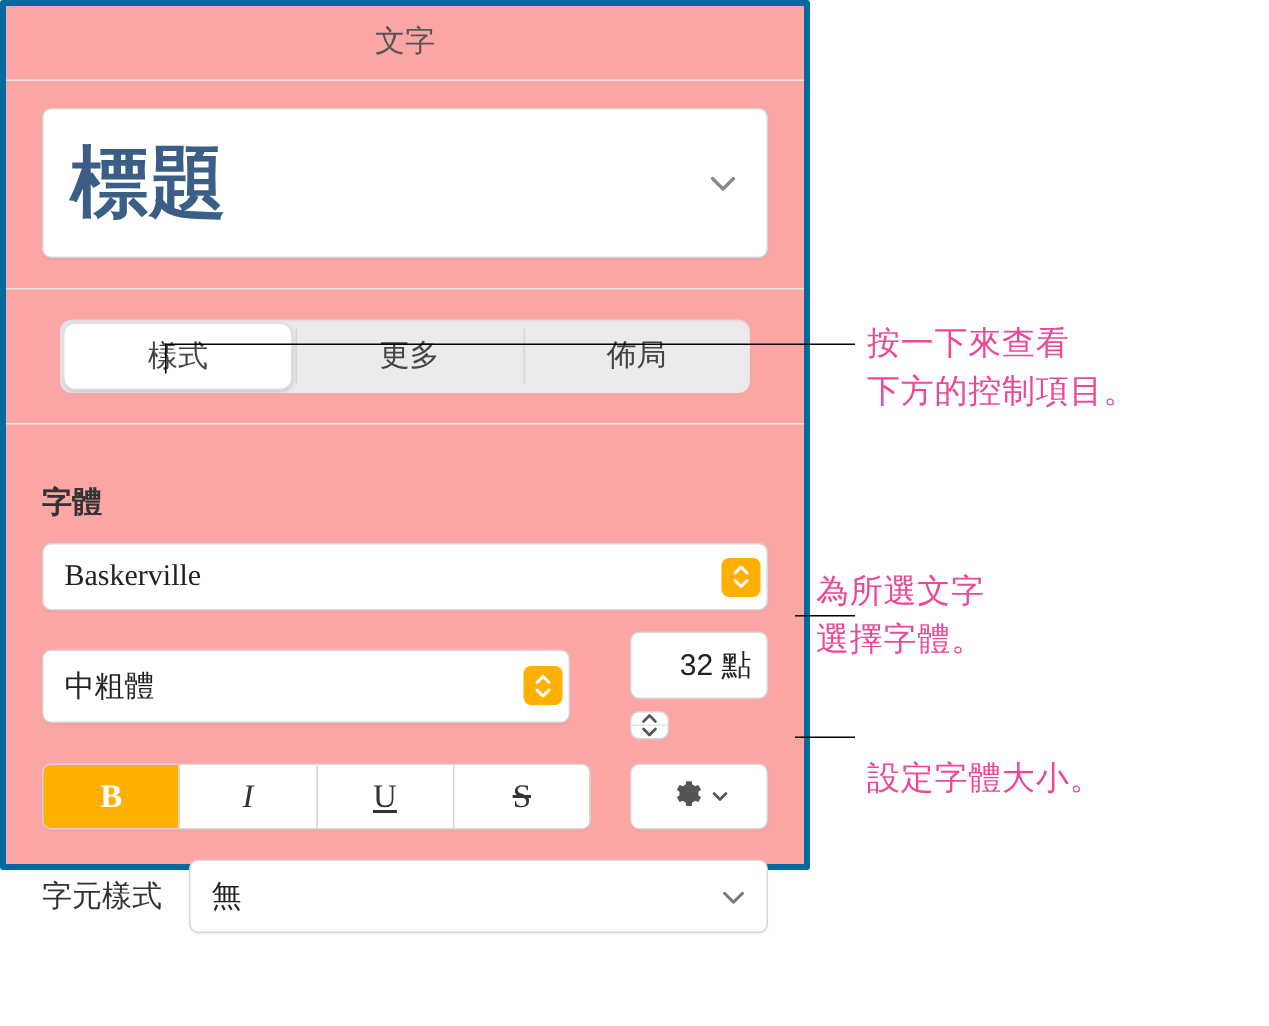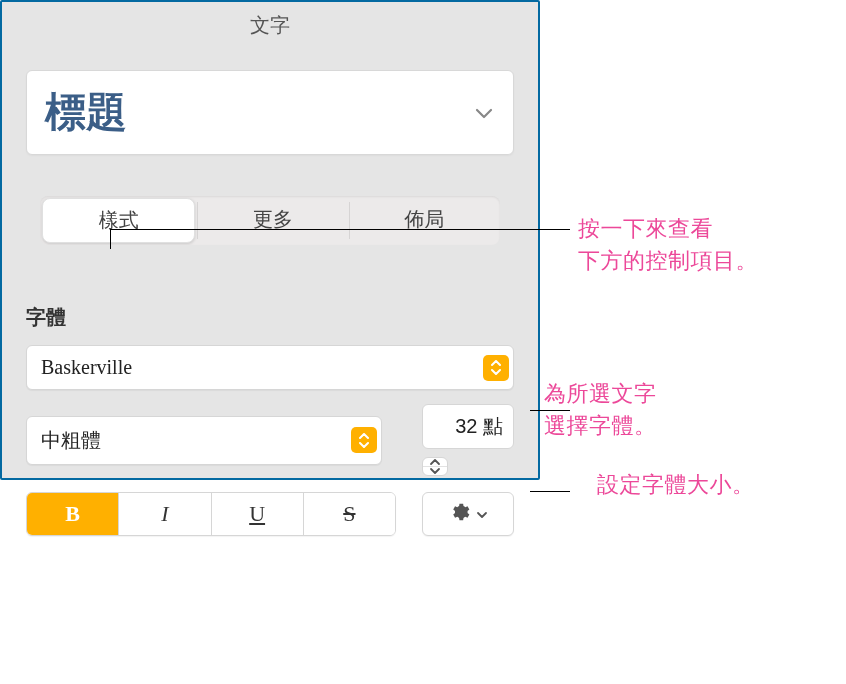--- a/index.html
+++ b/index.html
@@ -5,23 +5,23 @@
     * { box-sizing: border-box; margin: 0; padding: 0; }
     body {
       font-family: -apple-system, "Helvetica Neue", Arial, sans-serif;
       background: #fff;
       width: 846px;
       height: 684px;
       position: relative;
     }
     .panel {
       width: 540px;
-      height: 480px;
-      background: #e5e5e5;
-      border: 2px solid #0369a1;
+      height: 580px;
+      background: #fca5a5;
+      border: 4px solid #0369a1;
       border-radius: 2px;
       position: relative;
       overflow: visible;
     }
     .panel-title {
       text-align: center;
       font-size: 20px;
       color: #555;
       padding: 10px 0 12px;
       border-bottom: 1px solid #e5e5e5;
@@ -32,21 +32,21 @@
     .style-dropdown {
       background: #fff;
       border: 1px solid #d8d8d8;
       border-radius: 6px;
       padding: 14px 50px 14px 18px;
       position: relative;
       box-shadow: 0 1px 2px rgba(0,0,0,0.04);
       cursor: pointer;
     }
     .style-dropdown-text {
-      font-size: 41px;
+      font-size: 52px;
       color: #3b5e87;
       font-weight: 600;
       font-family: "Times New Roman", serif;
     }
     .chevron-down {
       position: absolute;
       right: 20px;
       top: 50%;
       transform: translateY(-50%);
     }
@@ -365,27 +365,38 @@
             </svg>
         </span>
         <span>
           <svg width="12" height="8" viewBox="0 0 12 8">
               <path d="M2 2 L6 6 L10 2" stroke="#555" stroke-width="1.8" fill="none" stroke-linecap="round" stroke-linejoin="round"></path>
             </svg>
         </span>
       </div>
     </div>
 
+    <div class="charstyle-row">
+      <div class="charstyle-label">字元樣式</div>
+      <div class="charstyle-dd">
+        <span>無</span>
+        <span class="plain-caret">
+          <svg width="16" height="10" viewBox="0 0 16 10">
+              <path d="M2 2 L8 8 L14 2" stroke="#777" stroke-width="2" fill="none" stroke-linecap="round" stroke-linejoin="round"></path>
+            </svg>
+        </span>
+      </div>
+    </div>
 
   </div>
 </div>
 
 <div class="callout" style="left:578px; top:213px; white-space:pre-line;">按一下來查看
 下方的控制項目。</div>
 <div class="callout-line-v" style="left:110px; top:229px; height:20px;"></div>
 <div class="callout-line" style="left:110px; top:229px; width:460px;"></div>
 
 <div class="callout" style="left:544px; top:378px; white-space:pre-line;">為所選文字
 選擇字體。</div>
 <div class="callout-line" style="left:530px; top:410px; width:40px;"></div>
 
-<div class="callout" style="left:578px; top:469px;margin-left:19px;">設定字體大小。</div>
+<div class="callout" style="left:578px; top:503px;">設定字體大小。</div>
 <div class="callout-line" style="left:530px; top:491px; width:40px;"></div>
 
 </body></html>

